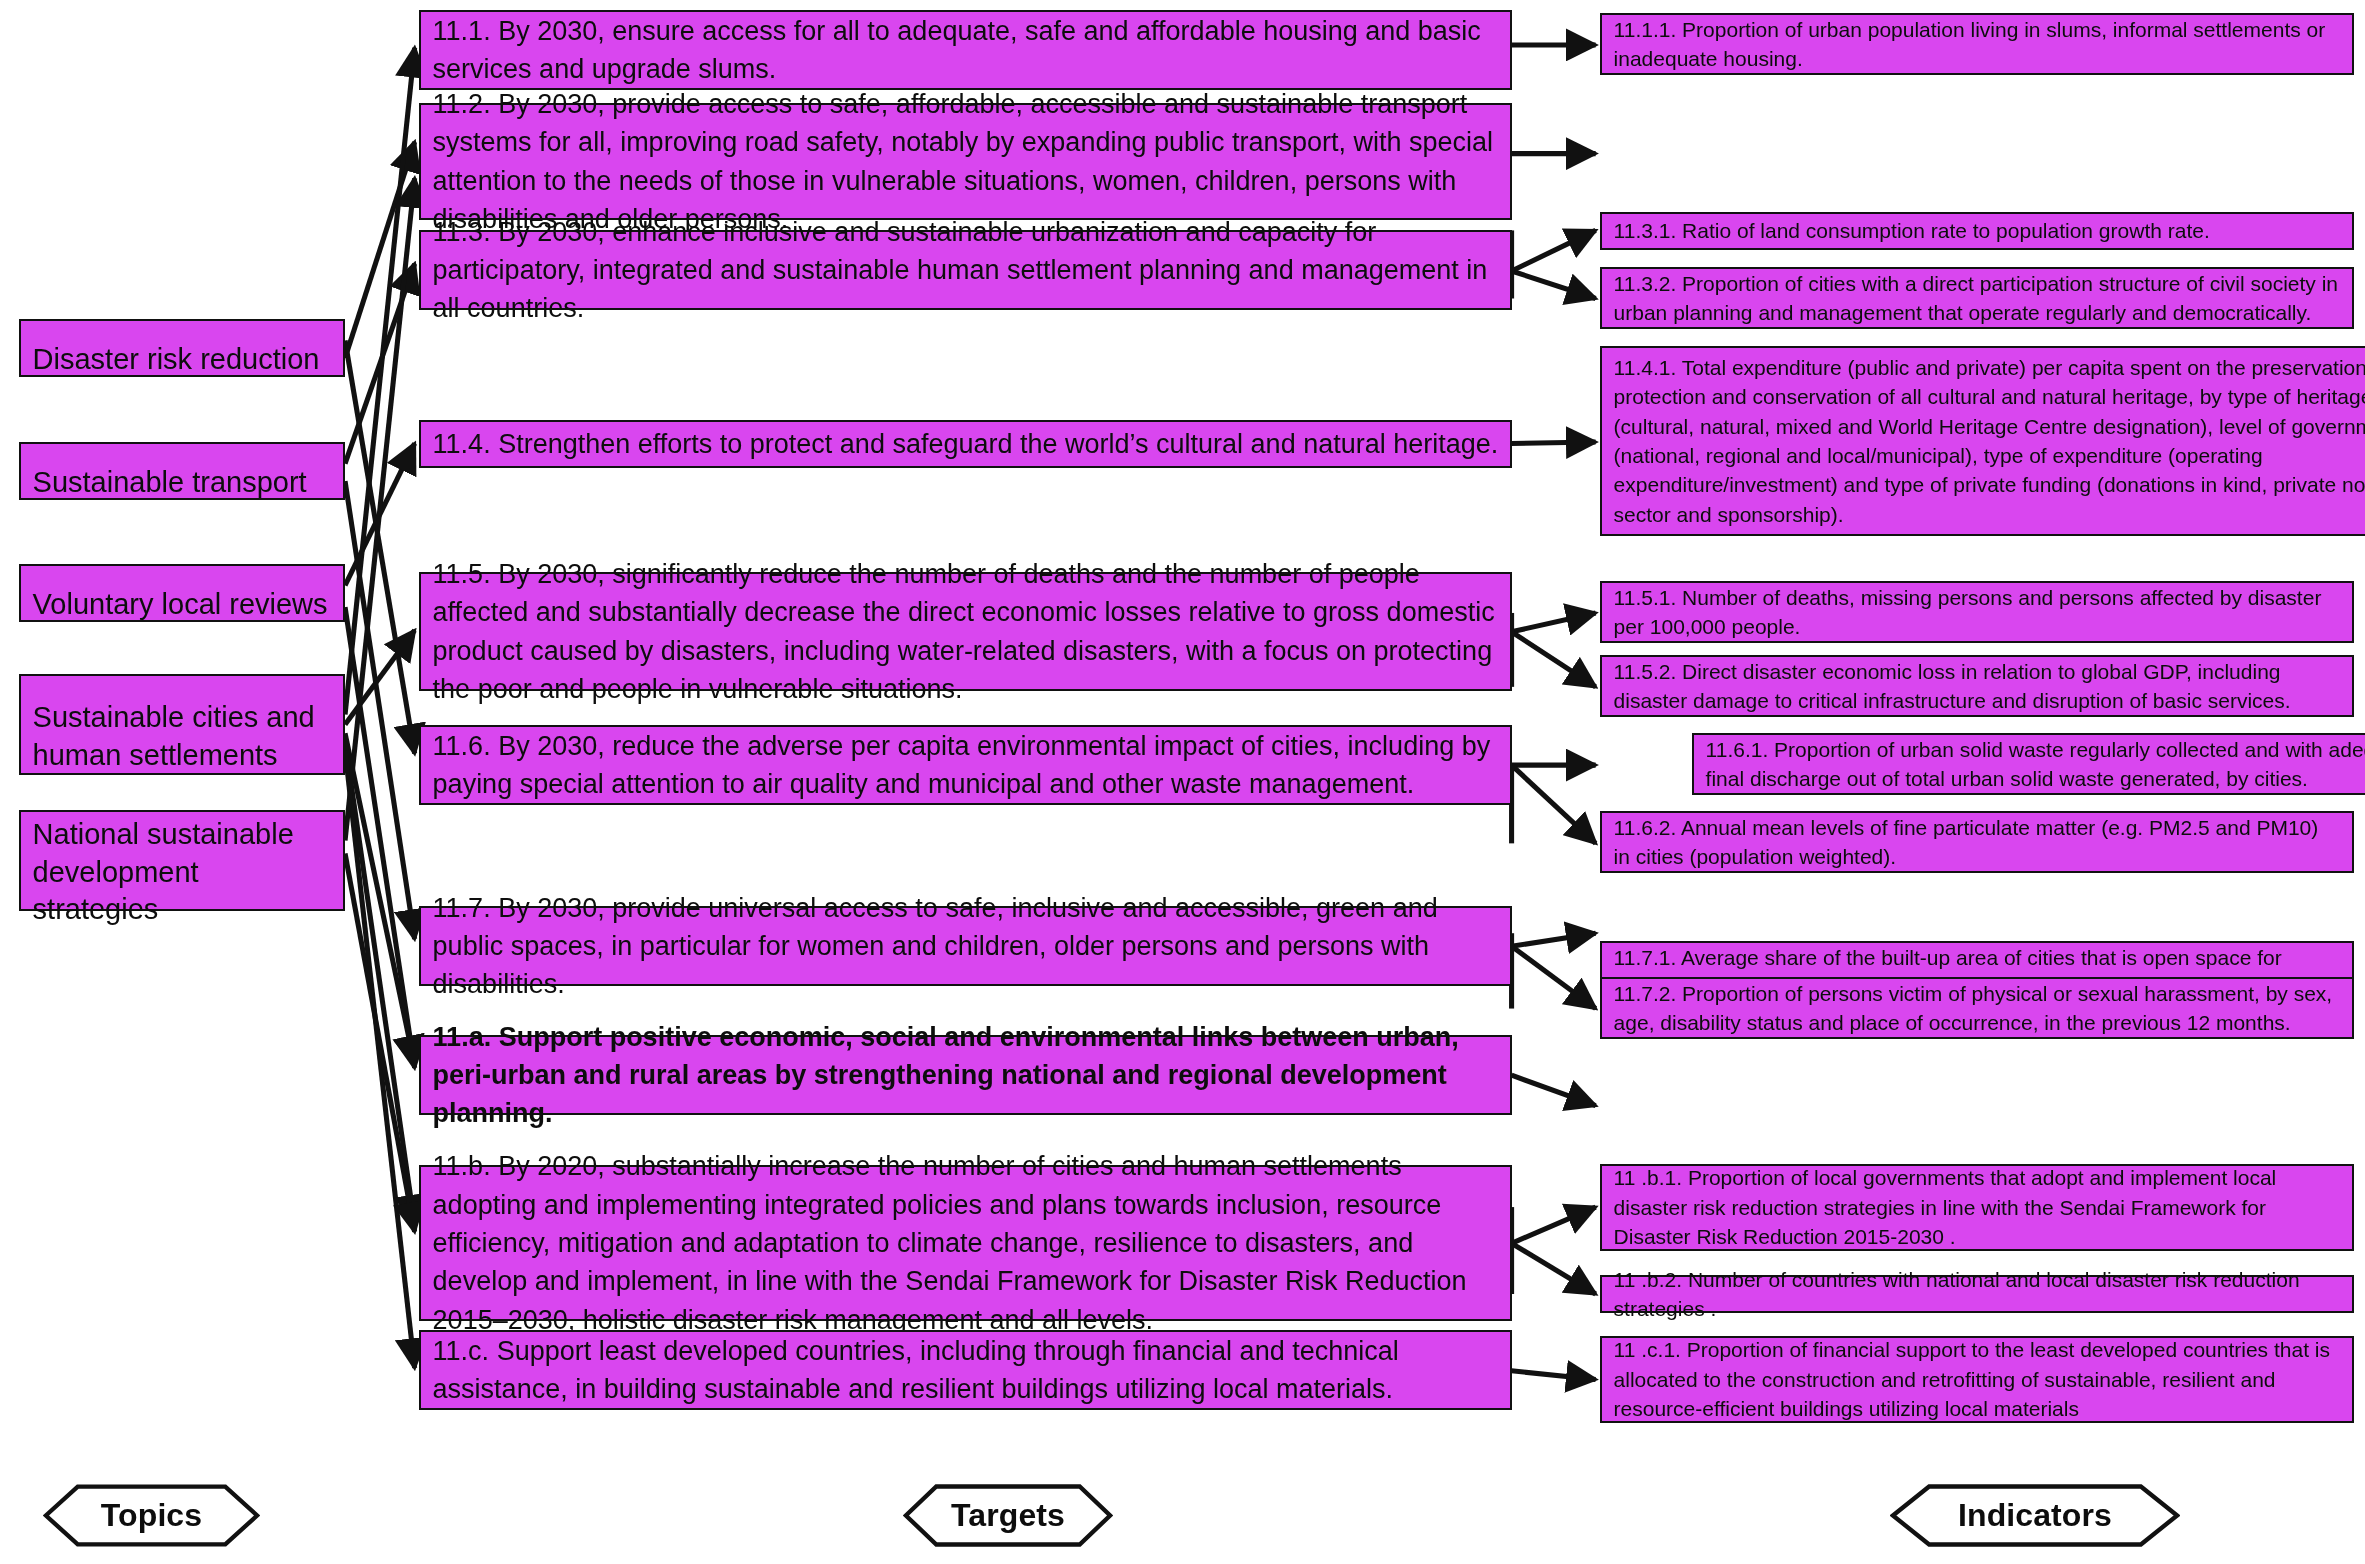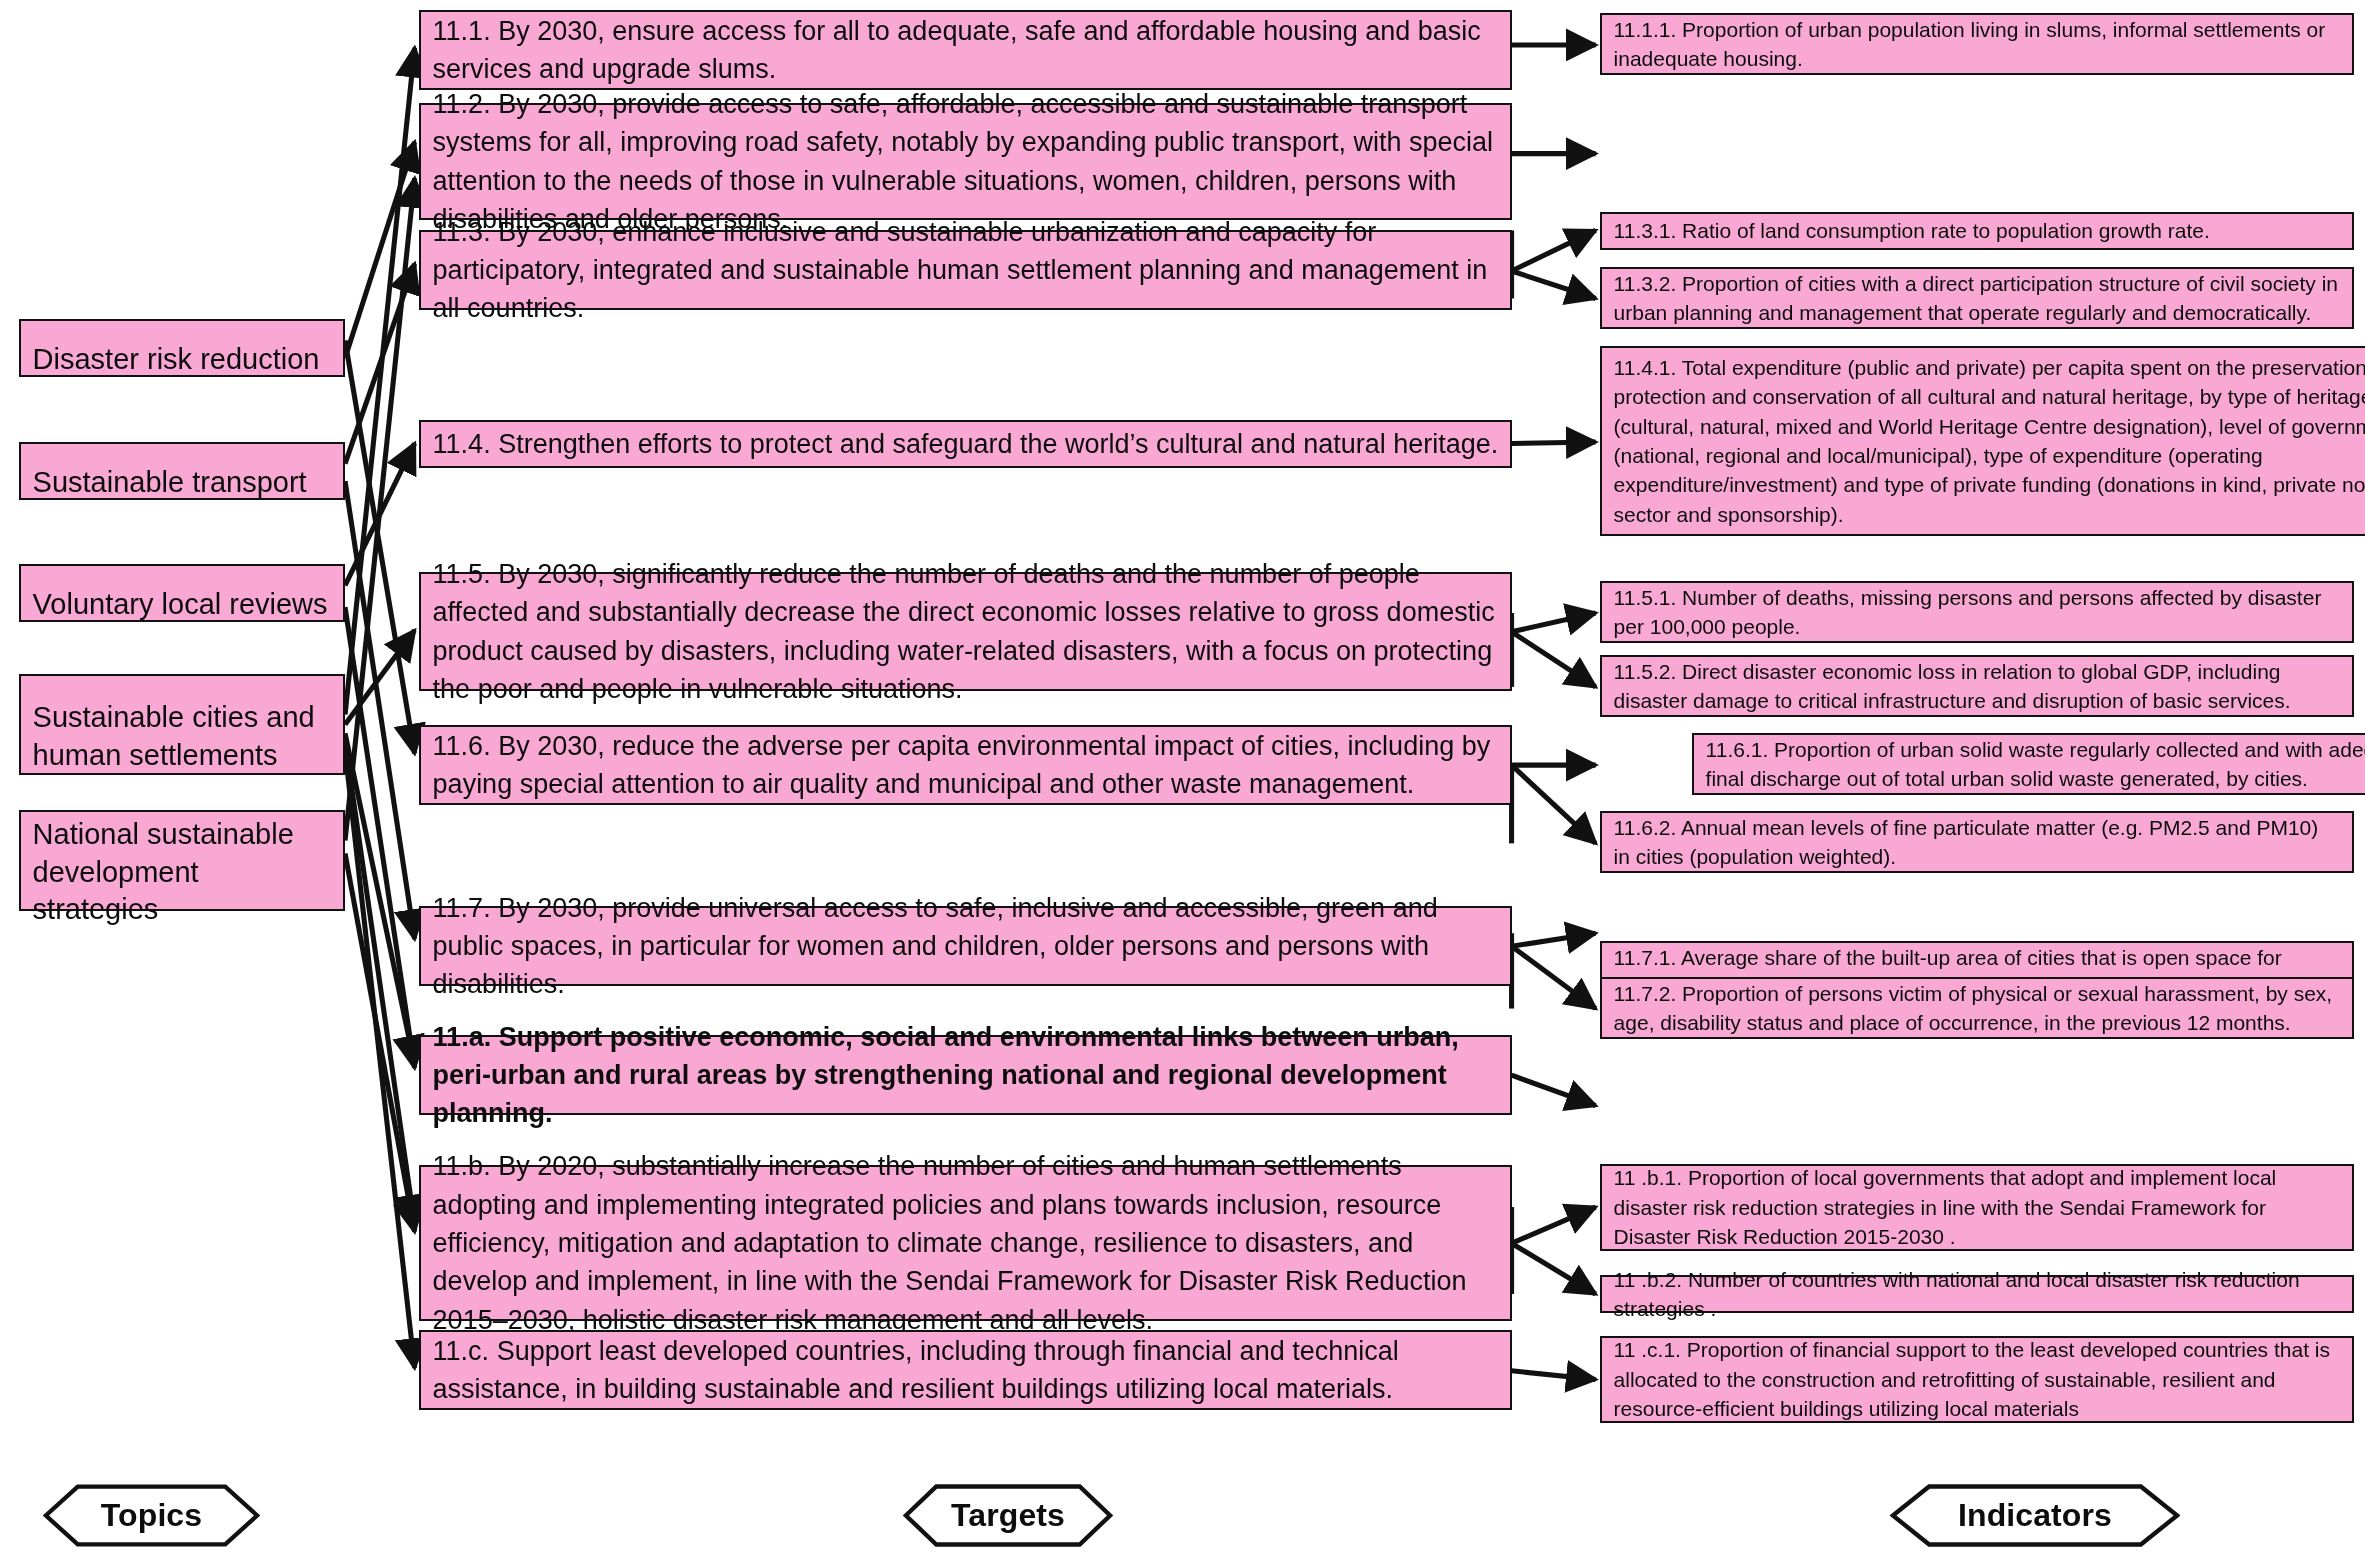--- a/index.html
+++ b/index.html
@@ -1,20 +1,20 @@
 <!DOCTYPE html>
 <html style="font-size:11.6px"><head>
 <meta charset="utf-8">
 <style>
   html,body{margin:0;padding:0;background:#ffffff;}
   body{width:2366px;height:1565px;position:relative;overflow:hidden;
        font-family:"Liberation Sans", sans-serif;color:#0d0d0d;}
   #stage{position:relative;width:2366px;height:1565px;}
   svg#wires{position:absolute;left:0;top:0;width:2366px;height:1565px;pointer-events:none;}
-  .box{position:absolute;box-sizing:border-box;background:#f9a8d4;border:2.9px solid #111;
+  .box{position:absolute;box-sizing:border-box;background:#d946ef;border:2.9px solid #111;
        display:flex;align-items:center;}
   .box .txt{display:block;width:100%;padding:0 11.6px;}
   .topic-box .txt{font-size:29px;line-height:1.30;margin-top:24px;}
   .target-box .txt{font-size:27px;line-height:1.42;}
   .ind-box .txt{font-size:21px;line-height:1.40;}
   .legend{position:absolute;height:67px;display:flex;align-items:center;justify-content:center;}
   .legend .hexwrap{position:relative;width:100%;height:100%;}
   .legend svg{position:absolute;left:0;top:0;}
   .legend .lbl{position:absolute;left:0;top:0;width:100%;height:100%;
       display:flex;align-items:center;justify-content:center;

